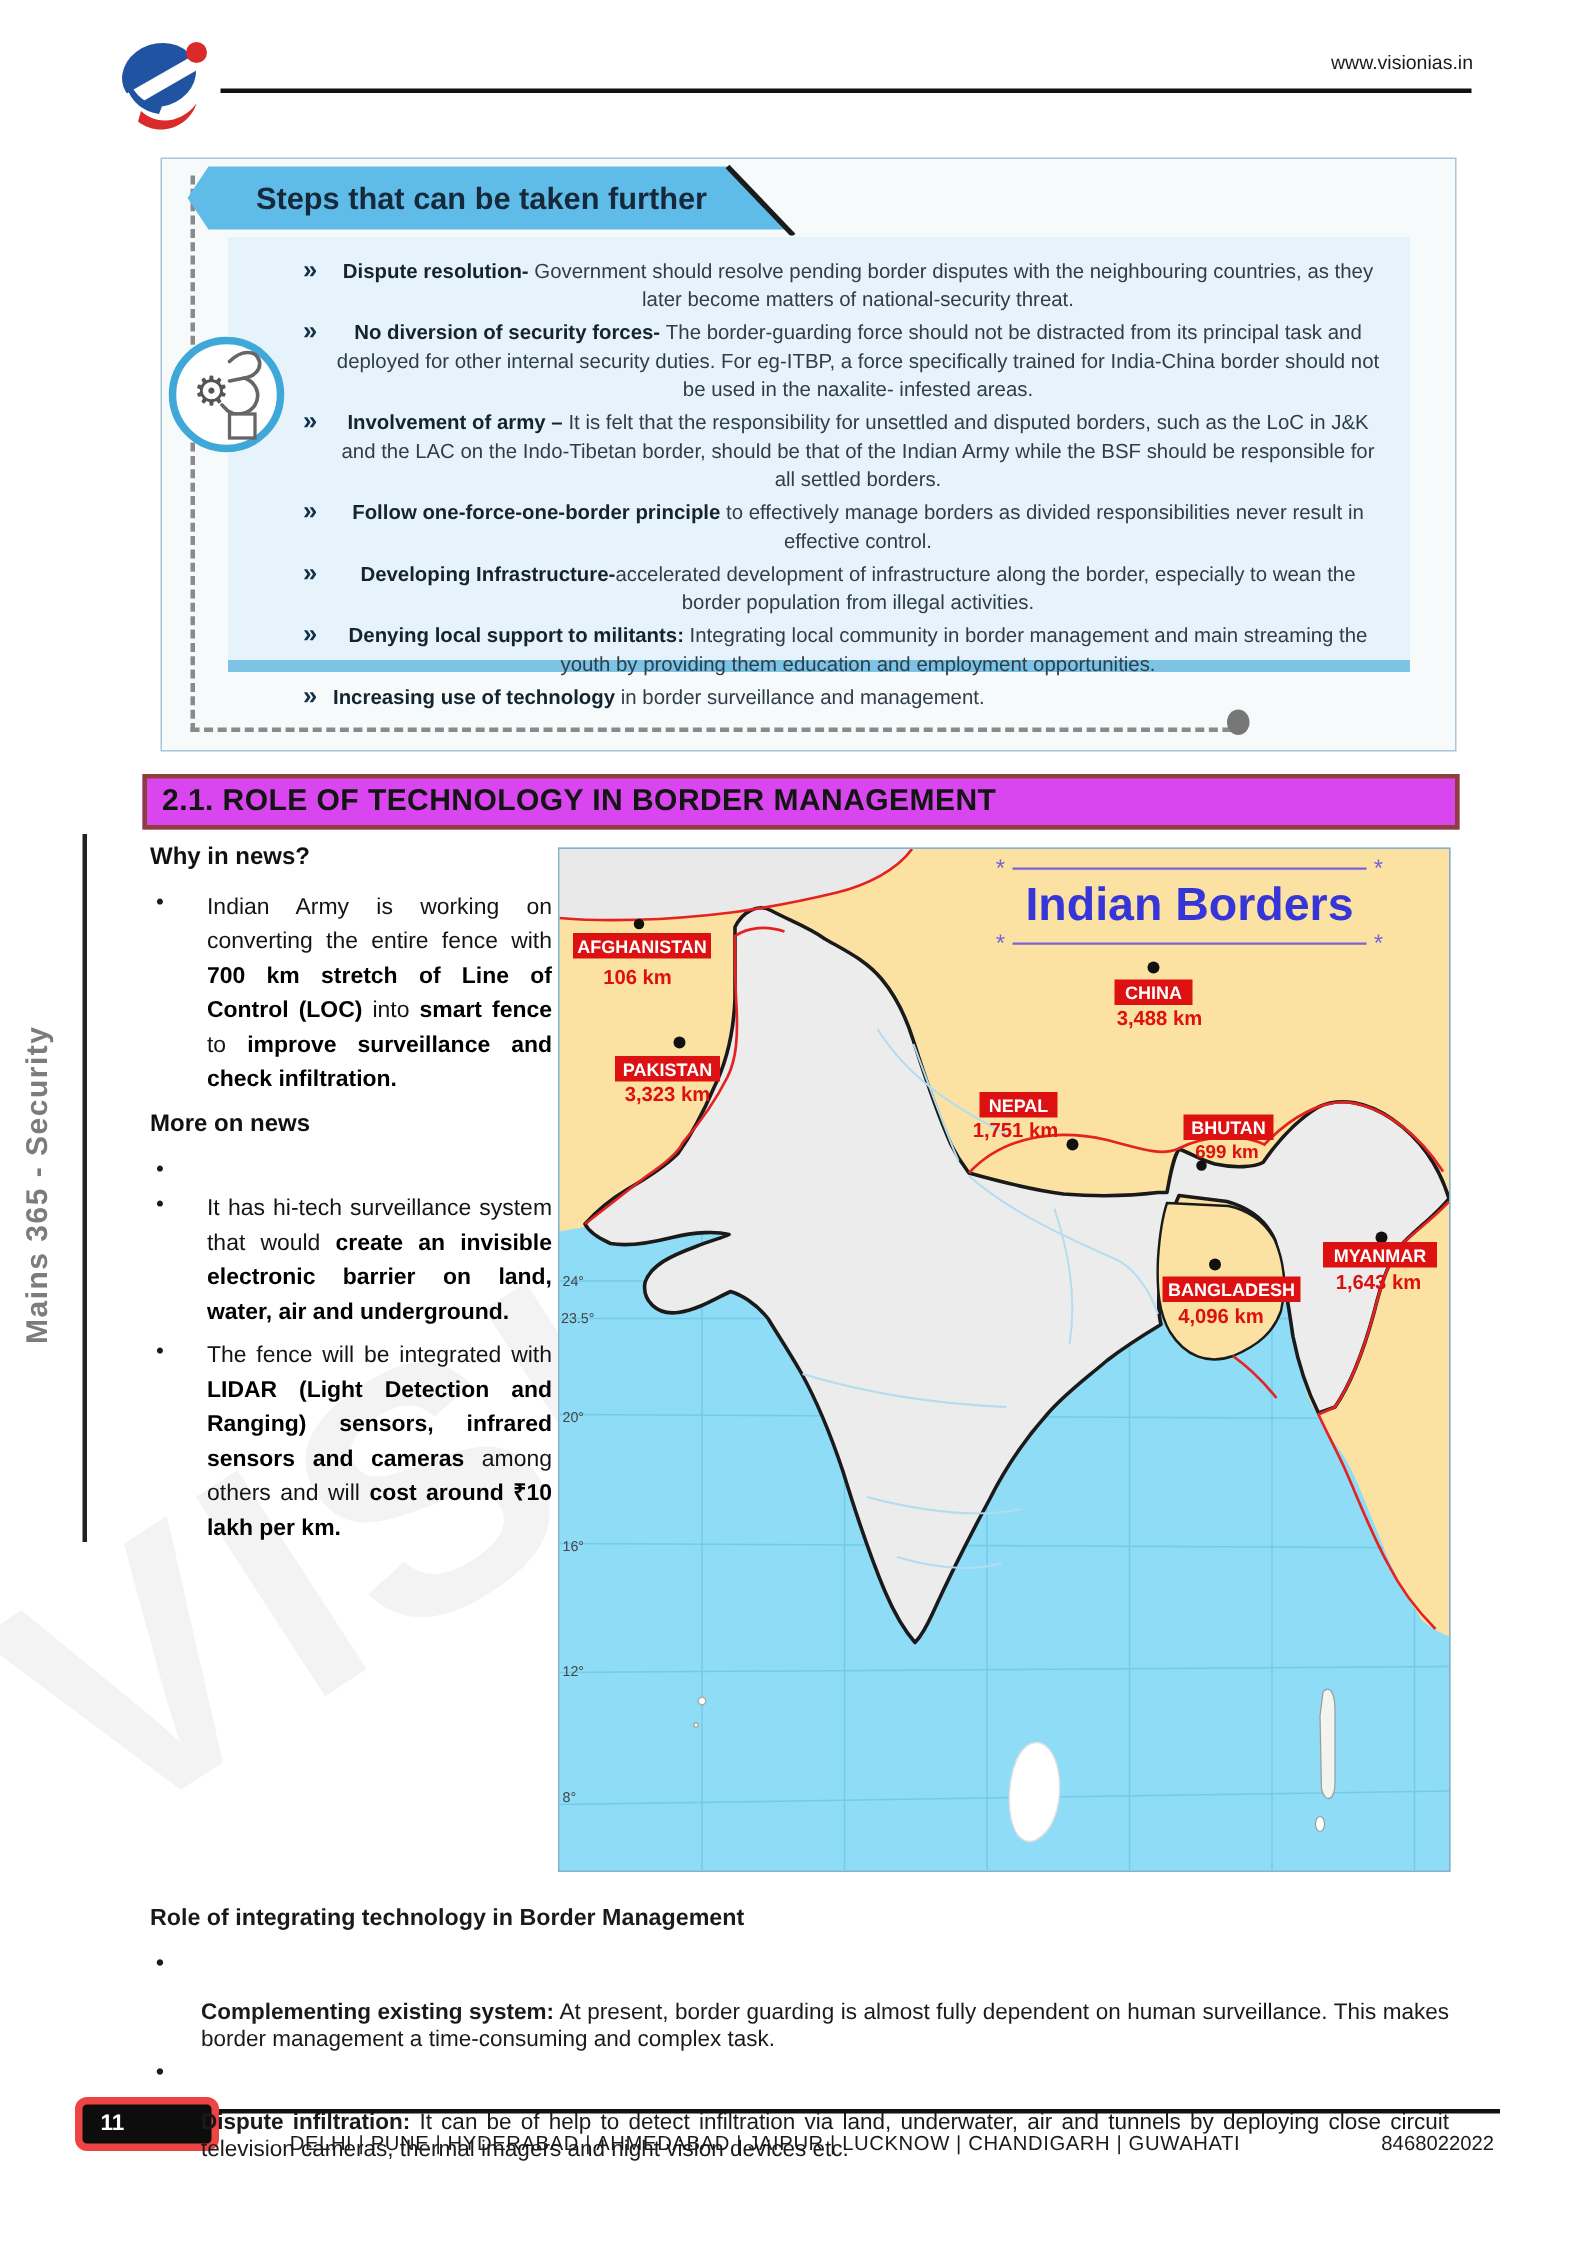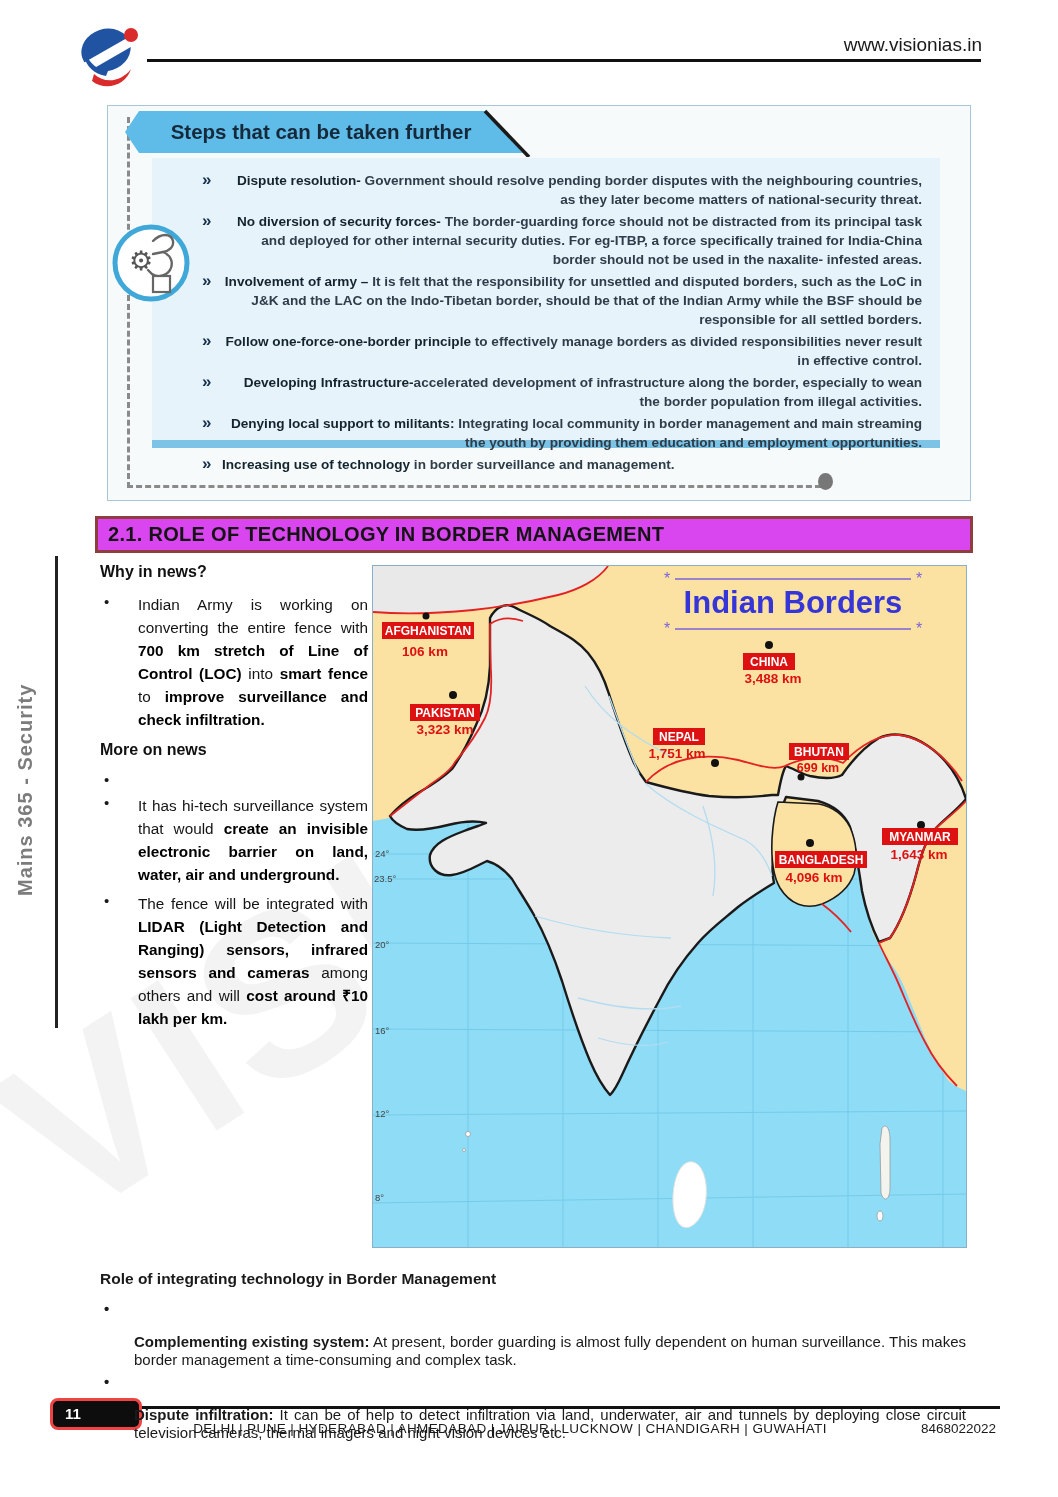--- a/index.html
+++ b/index.html
@@ -1,21 +1,21 @@
 <!DOCTYPE html>
 <html><head>
 <meta charset="utf-8">
 <style>
   html,body{margin:0;padding:0;}
   body{width:1058px;height:1497px;position:relative;background:#ffffff;
        font-family:"Liberation Sans",sans-serif;color:#1a1a1a;overflow:hidden;}
   .abs{position:absolute;}
   
   .hdr-line{left:147px;top:59px;width:834px;height:3px;background:#111;}
-  .hdr-url{right:76px;top:34px;font-size:19px;font-weight:500;color:#1a1a1a;}
+  .hdr-url{right:76px;top:34px;font-size:13px;font-weight:500;color:#1a1a1a;}
   
   .watermark{left:-70px;top:700px;width:1200px;font-size:230px;font-weight:800;
              color:#000;opacity:0.045;transform:rotate(-33deg);letter-spacing:6px;
              pointer-events:none;z-index:0;}
   
   .side-line{left:55px;top:556px;width:3px;height:472px;background:#222;}
   .side-label{left:14px;top:586px;height:310px;writing-mode:vertical-rl;
               transform:rotate(180deg);font-size:20px;font-weight:700;color:#7c7c7c;
               letter-spacing:1px;display:flex;align-items:center;}
   
@@ -24,21 +24,21 @@
   .steps-dashed{left:127px;top:117px;width:700px;height:368px;
                 border-left:3px dashed #8a8a8a;border-bottom:3px dashed #8a8a8a;z-index:2;}
   .steps-dot{left:818px;top:473px;width:15px;height:17px;background:#777;border-radius:50%;z-index:3;}
   .steps-banner{left:123px;top:109px;z-index:4;}
   .steps-panel{left:152px;top:158px;width:788px;height:290px;background:#e7f3fb;
                border-bottom:8px solid #7cc3e5;z-index:2;
                padding:13px 18px 0 50px;box-sizing:border-box;}
   .steps-panel ul{list-style:none;margin:0;padding:0;}
   .steps-panel li{display:flex;margin:0 0 3px 0;}
   .chev{color:#14304a;font-weight:800;font-size:17px;line-height:18px;margin-right:4px;flex:0 0 16px;}
-  .step-text{font-size:13.6px;line-height:19px;color:#2e3d49;text-align:right;font-weight:bold;}
+  .step-text{font-size:13.6px;line-height:19px;color:#2e3d49;text-align:center;}
   .step-text b{color:#14242e;}
   .steps-icon{left:108px;top:220px;z-index:5;}
   
   .sec-head{left:95px;top:516px;width:862px;height:31px;background:#d946ef;
             border:3px solid #8f3e3e;line-height:31px;padding-left:10px;
             font-size:20px;font-weight:800;letter-spacing:.3px;color:#141414;z-index:1;}
   
   .leftcol{left:100px;top:563px;width:268px;z-index:1;}
   .leftcol h3{font-size:16px;font-weight:800;margin:0 0 12px 0;color:#111;}
   .leftcol ul{list-style:none;margin:0 0 10px 0;padding:0;}
@@ -51,21 +51,21 @@
        background:#8edcf5;z-index:1;}
   
   .rolecol{left:100px;top:1266px;width:866px;z-index:2;background:transparent;}
   .rolecol h3{font-size:15.5px;font-weight:800;margin:4px 0 12px 0;}
   .rolecol ul{list-style:none;margin:0;padding:0;}
   .rolecol li{display:flex;margin:0 0 4px 0;}
   .rc-text{font-size:15px;line-height:18px;text-align:justify;margin-top:33px;}
   
   .ftr-line{left:128px;top:1406px;width:872px;height:3px;background:#111;}
   .page-badge{left:50px;top:1398px;width:74px;height:26px;background:#0d0d0d;
-              border:3px solid #ef4444;border-radius:8px;color:#fff;font-weight:800;
+              border:5px solid #ef4444;border-radius:8px;color:#fff;font-weight:800;
               font-size:15px;line-height:26px;padding-left:12px;}
   .ftr-cities{left:150px;top:1421px;width:720px;text-align:center;font-size:13.5px;
               color:#1a1a1a;letter-spacing:.4px;}
   .ftr-phone{right:62px;top:1421px;font-size:13.5px;color:#1a1a1a;}
   svg text{font-family:"Liberation Sans",sans-serif;}
   .seriflbl{font-family:"Liberation Serif",serif;}
 </style>
 </head>
 <body>
 

